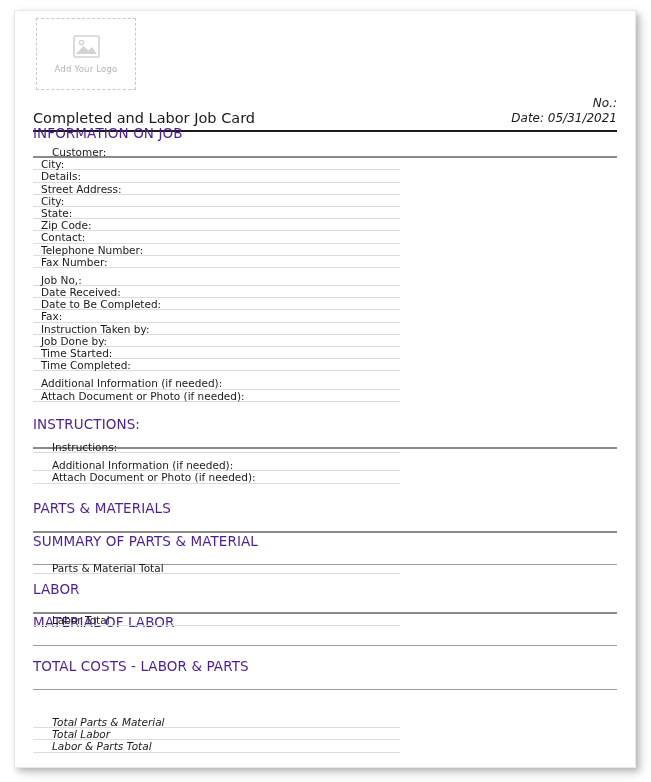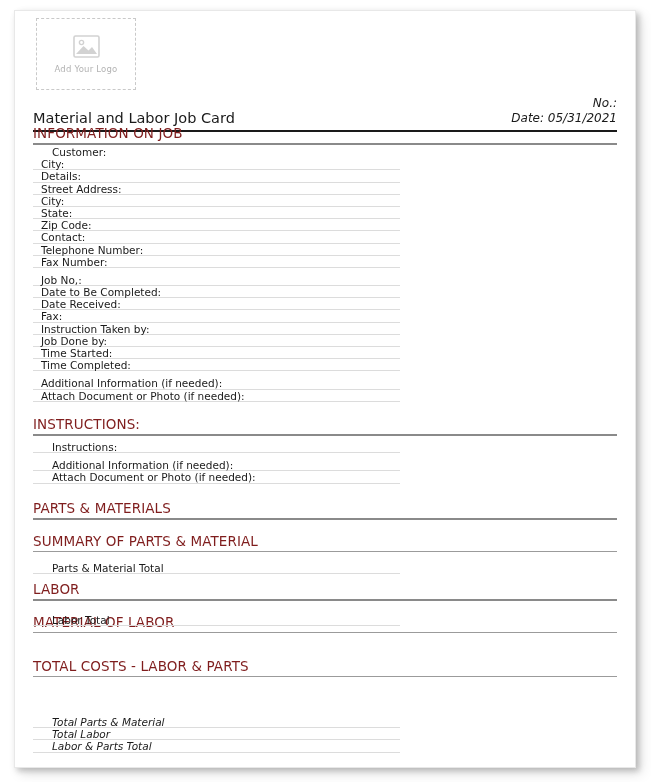--- a/index.html
+++ b/index.html
@@ -89,23 +89,23 @@
     line-height: 1.28;
     font-style: italic;
   }
 
   
   .section-head {
     position: absolute;
     left: 15px;
     width: 584px;
     font-size: 13.5px;
-    color: #7f1d1d;
+    color: #4c1d95;
     font-weight: 400;
-    padding-bottom: 2px;
+    padding-bottom: 15px;
     border-bottom: 2px solid #8a8a8a;
     letter-spacing: .1px;
   }
   .section-head.sub {
     border-bottom: 1.5px solid #9b9b9b;
   }
 
   
   .field-group { position: absolute; left: 15px; width: 584px; }
   .field-row {
@@ -142,21 +142,21 @@
     <div class="logo-box">
       <svg class="logo-icon" viewBox="0 0 27 23">
         <rect x="1" y="1" width="25" height="21" rx="1.5" fill="none" stroke="#d2d2d2" stroke-width="1.6"></rect>
         <circle cx="8.5" cy="7.5" r="2.1" fill="none" stroke="#d2d2d2" stroke-width="1.4"></circle>
         <path d="M3 19 L10.5 11 L15.5 15.5 L19 12 L24 19 Z" fill="#d2d2d2"></path>
       </svg>
       <span class="logo-text">Add Your Logo</span>
     </div>
 
     <div class="title-row">
-      <div class="doc-title">Material and Labor Job Card</div>
+      <div class="doc-title">Completed and Labor Job Card</div>
       <div class="meta-block">
         <div>No.:</div>
         <div>Date: 05/31/2021</div>
       </div>
     </div>
 
     <div class="section-head" style="top:112px;">INFORMATION ON JOB</div>
 
     <div class="field-group" style="top:133px;">
       <div class="field-row indent-2">
@@ -189,24 +189,24 @@
       <div class="field-row underlined indent-1">
         <span class="lbl">Fax Number:</span>
       </div>
 
       <div class="gap-sm"></div>
 
       <div class="field-row underlined indent-1">
         <span class="lbl">Job No,:</span>
       </div>
       <div class="field-row underlined indent-1">
+        <span class="lbl">Date Received:</span>
+      </div>
+      <div class="field-row underlined indent-1">
         <span class="lbl">Date to Be Completed:</span>
-      </div>
-      <div class="field-row underlined indent-1">
-        <span class="lbl">Date Received:</span>
       </div>
       <div class="field-row underlined indent-1">
         <span class="lbl">Fax:</span>
       </div>
       <div class="field-row underlined indent-1">
         <span class="lbl">Instruction Taken by:</span>
       </div>
       <div class="field-row underlined indent-1">
         <span class="lbl">Job Done by:</span>
       </div>

